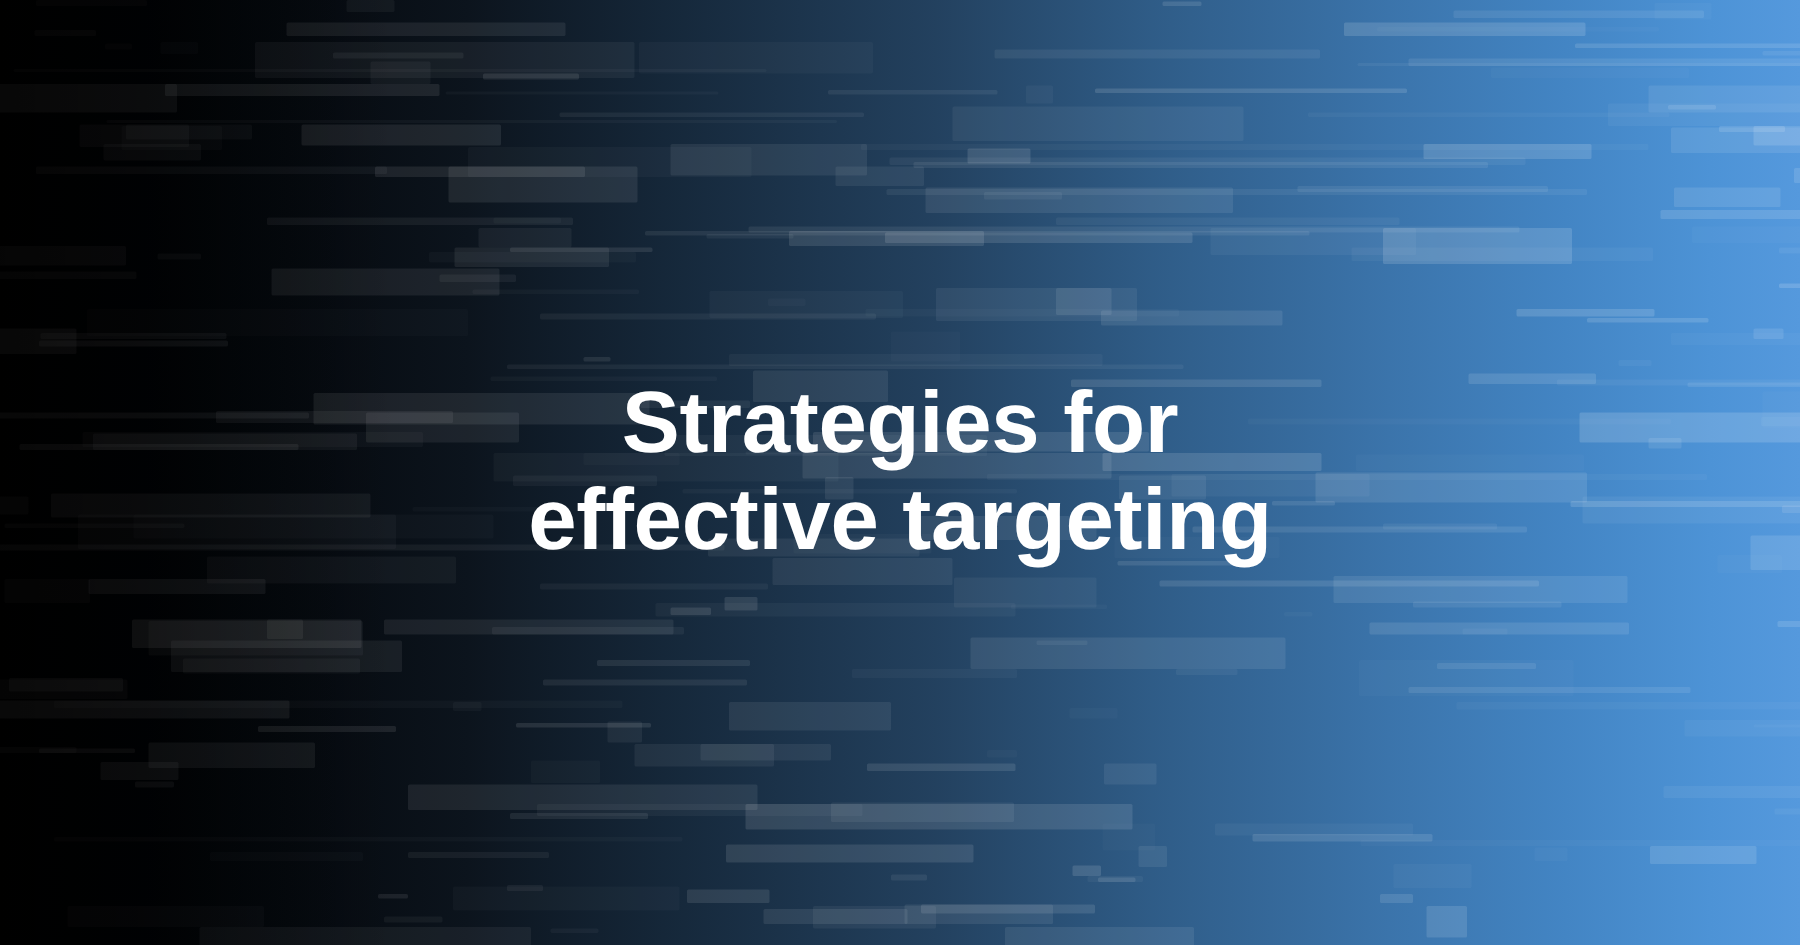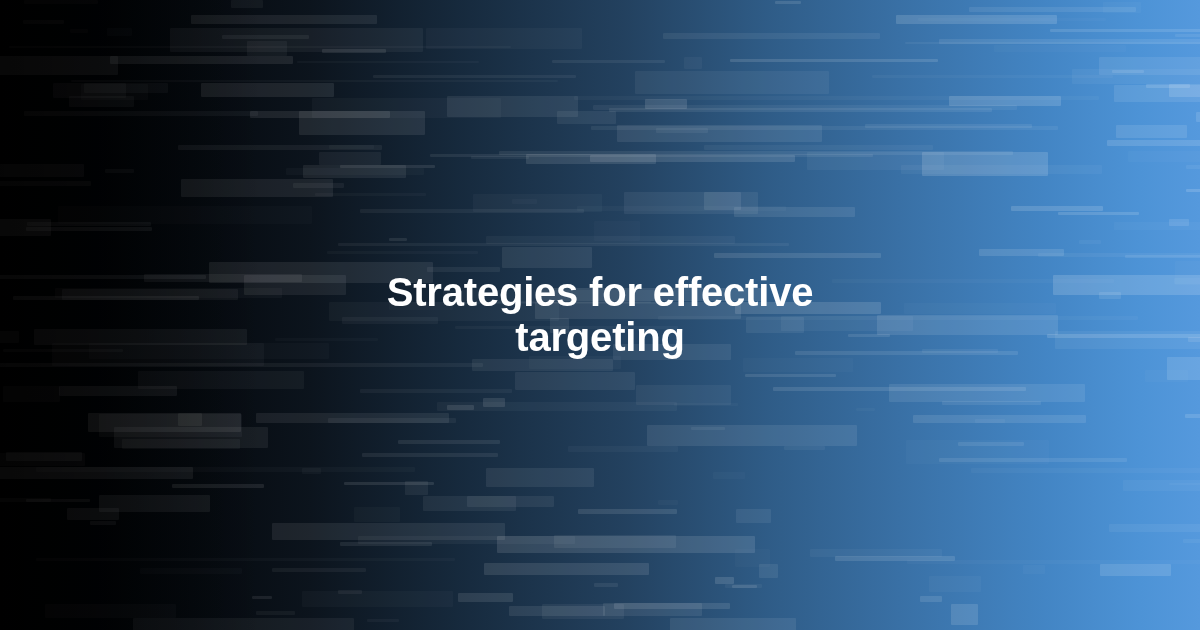--- a/index.html
+++ b/index.html
@@ -74,21 +74,21 @@
     inset: 0;
     display: flex;
     align-items: center;
     justify-content: center;
     text-align: center;
     pointer-events: none;
   }
   #card-title {
     color: #ffffff;
     font-family: "Liberation Sans", sans-serif;
-    font-size: 40px;
+    font-size: 58px;
     font-weight: 700;
     line-height: 1.12;
     letter-spacing: -0.2px;
     max-width: 600px;
     margin: 0;
     padding: 0 20px;
     white-space: pre-line;
   }
 </style>
 </head>

